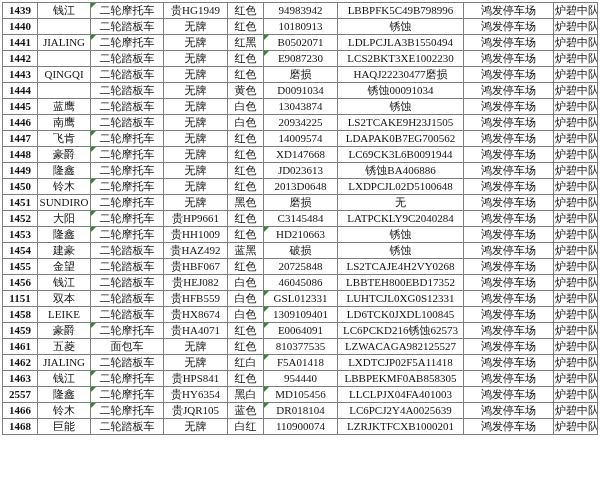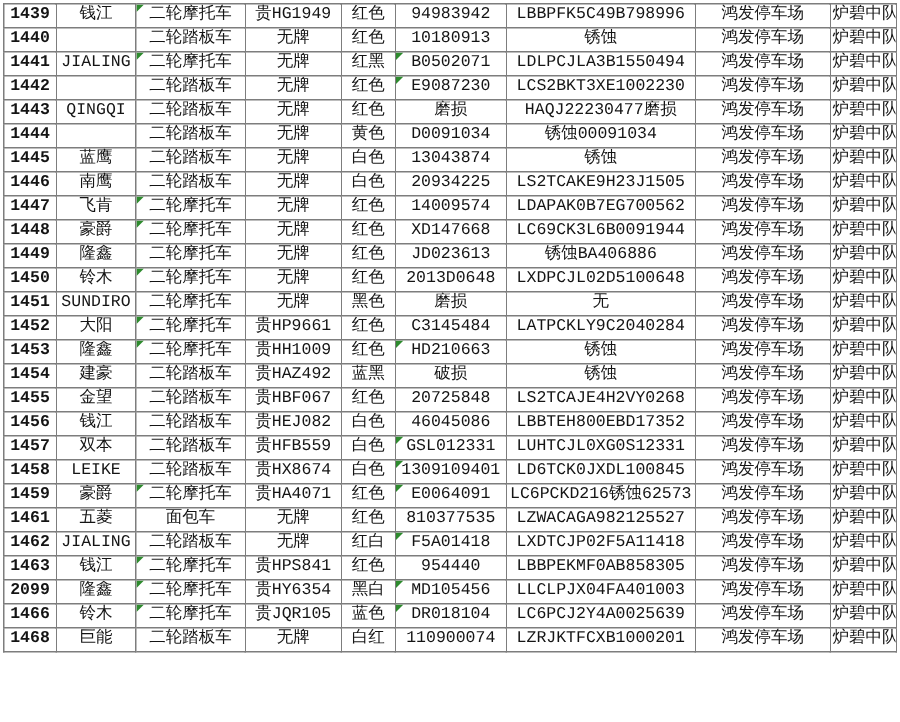--- a/index.html
+++ b/index.html
@@ -7,21 +7,21 @@
     --text:#141414;
     --tri:#2e8b2e;
     --bg:#ffffff;
   }
   html,body{margin:0;padding:0;background:var(--bg);}
   #screen{
     position:relative;
     width:600px;height:481px;
     background:var(--bg);
     overflow:hidden;
-    font-family:Liberation Mono, monospace;
+    font-family:Liberation Serif, serif;
   }
   table.sheet{
     position:absolute;left:2px;top:2px;
     border-collapse:collapse;
     table-layout:fixed;
     width:595px;
   }
   table.sheet td{
     position:relative;
     border:1px solid var(--grid);
@@ -252,21 +252,21 @@
           <td>钱江</td>
           <td>二轮踏板车</td>
           <td>贵HEJ082</td>
           <td>白色</td>
           <td>46045086</td>
           <td>LBBTEH800EBD17352</td>
           <td>鸿发停车场</td>
           <td>炉碧中队</td>
         </tr>
         <tr>
-          <td>1457</td>
+          <td>1151</td>
           <td>双本</td>
           <td>二轮踏板车</td>
           <td>贵HFB559</td>
           <td>白色</td>
           <td>GSL012331<i class="tri"></i></td>
           <td>LUHTCJL0XG0S12331</td>
           <td>鸿发停车场</td>
           <td>炉碧中队</td>
         </tr>
         <tr>
@@ -318,21 +318,21 @@
           <td>钱江</td>
           <td>二轮摩托车<i class="tri"></i></td>
           <td>贵HPS841</td>
           <td>红色</td>
           <td>954440</td>
           <td>LBBPEKMF0AB858305</td>
           <td>鸿发停车场</td>
           <td>炉碧中队</td>
         </tr>
         <tr>
-          <td>2099</td>
+          <td>2557</td>
           <td>隆鑫</td>
           <td>二轮摩托车<i class="tri"></i></td>
           <td>贵HY6354</td>
           <td>黑白</td>
           <td>MD105456<i class="tri"></i></td>
           <td>LLCLPJX04FA401003</td>
           <td>鸿发停车场</td>
           <td>炉碧中队</td>
         </tr>
         <tr>

